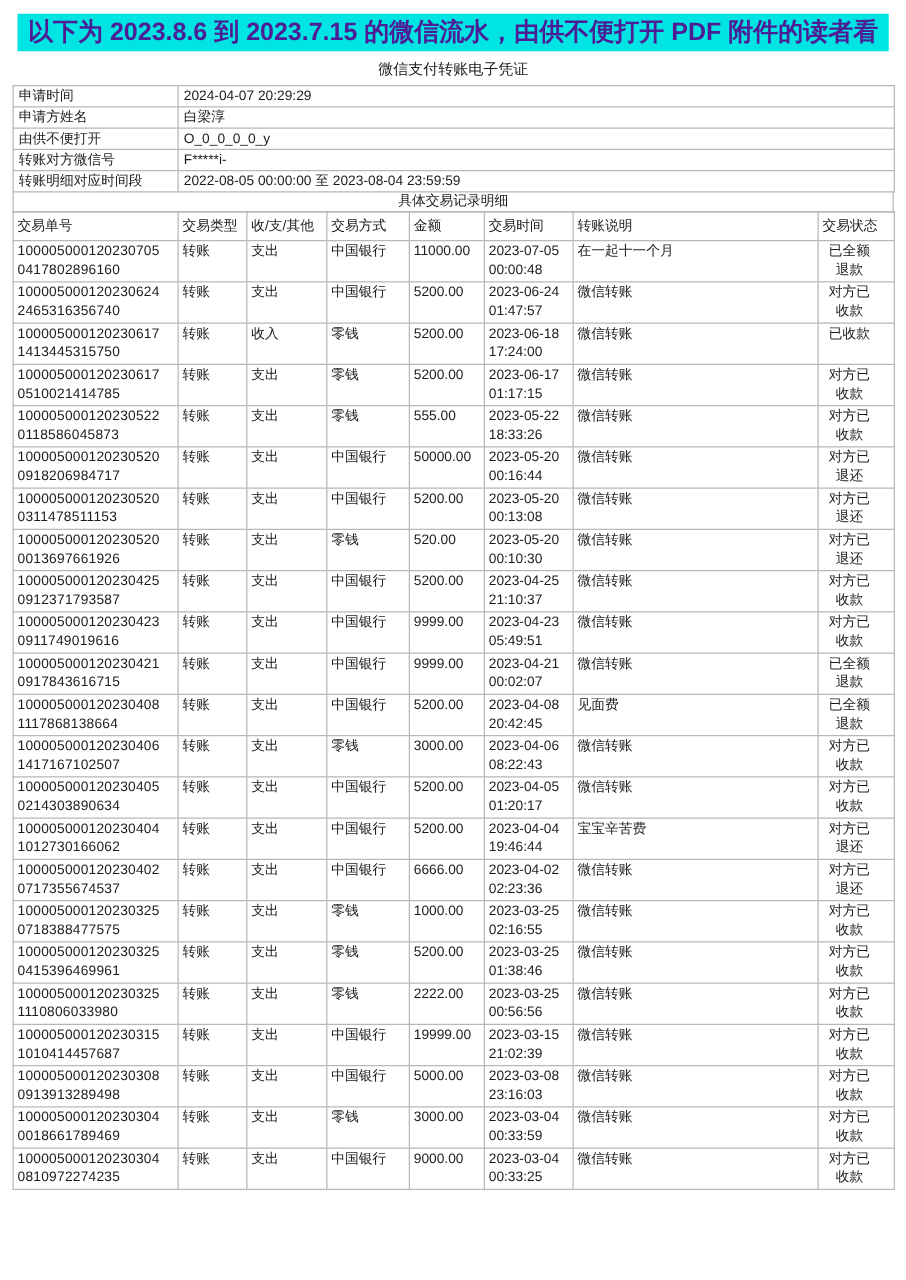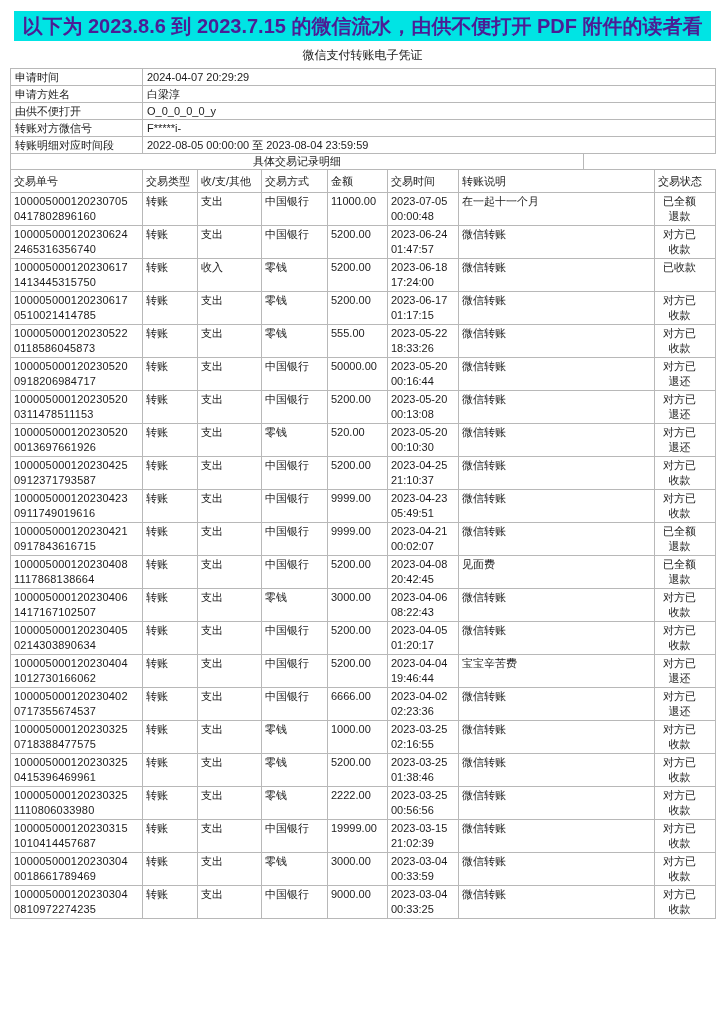--- a/index.html
+++ b/index.html
@@ -39,21 +39,21 @@
     text-align: left;
     padding: 1px 3px;
     line-height: 15px;
     overflow: hidden;
   }
 
   .info-table td { line-height: 14px; padding: 1px 4px; }
   .info-table .label-col { width: 132px; }
 
   .section-row {
-    width: 574px;
+    width: 705px;
     border: 1px solid #b8b8b8;
     border-top: none;
     text-align: center;
     font-size: 11px;
     line-height: 15px;
     padding: 0;
   }
 
   .main-table { margin-top: -1px; }
   .main-table th { font-weight: normal; padding: 4px 3px; line-height: 14px; }
@@ -373,20 +373,31 @@
 1010414457687</td>
           <td>转账</td>
           <td>支出</td>
           <td>中国银行</td>
           <td>19999.00</td>
           <td class="c-time">2023-03-15 21:02:39</td>
           <td>微信转账</td>
           <td class="c-status">对方已收款</td>
         </tr>
 
+        <tr>
+          <td class="c-order">100005000120230308
+0913913289498</td>
+          <td>转账</td>
+          <td>支出</td>
+          <td>中国银行</td>
+          <td>5000.00</td>
+          <td class="c-time">2023-03-08 23:16:03</td>
+          <td>微信转账</td>
+          <td class="c-status">对方已收款</td>
+        </tr>
 
         <tr>
           <td class="c-order">100005000120230304
 0018661789469</td>
           <td>转账</td>
           <td>支出</td>
           <td>零钱</td>
           <td>3000.00</td>
           <td class="c-time">2023-03-04 00:33:59</td>
           <td>微信转账</td>

